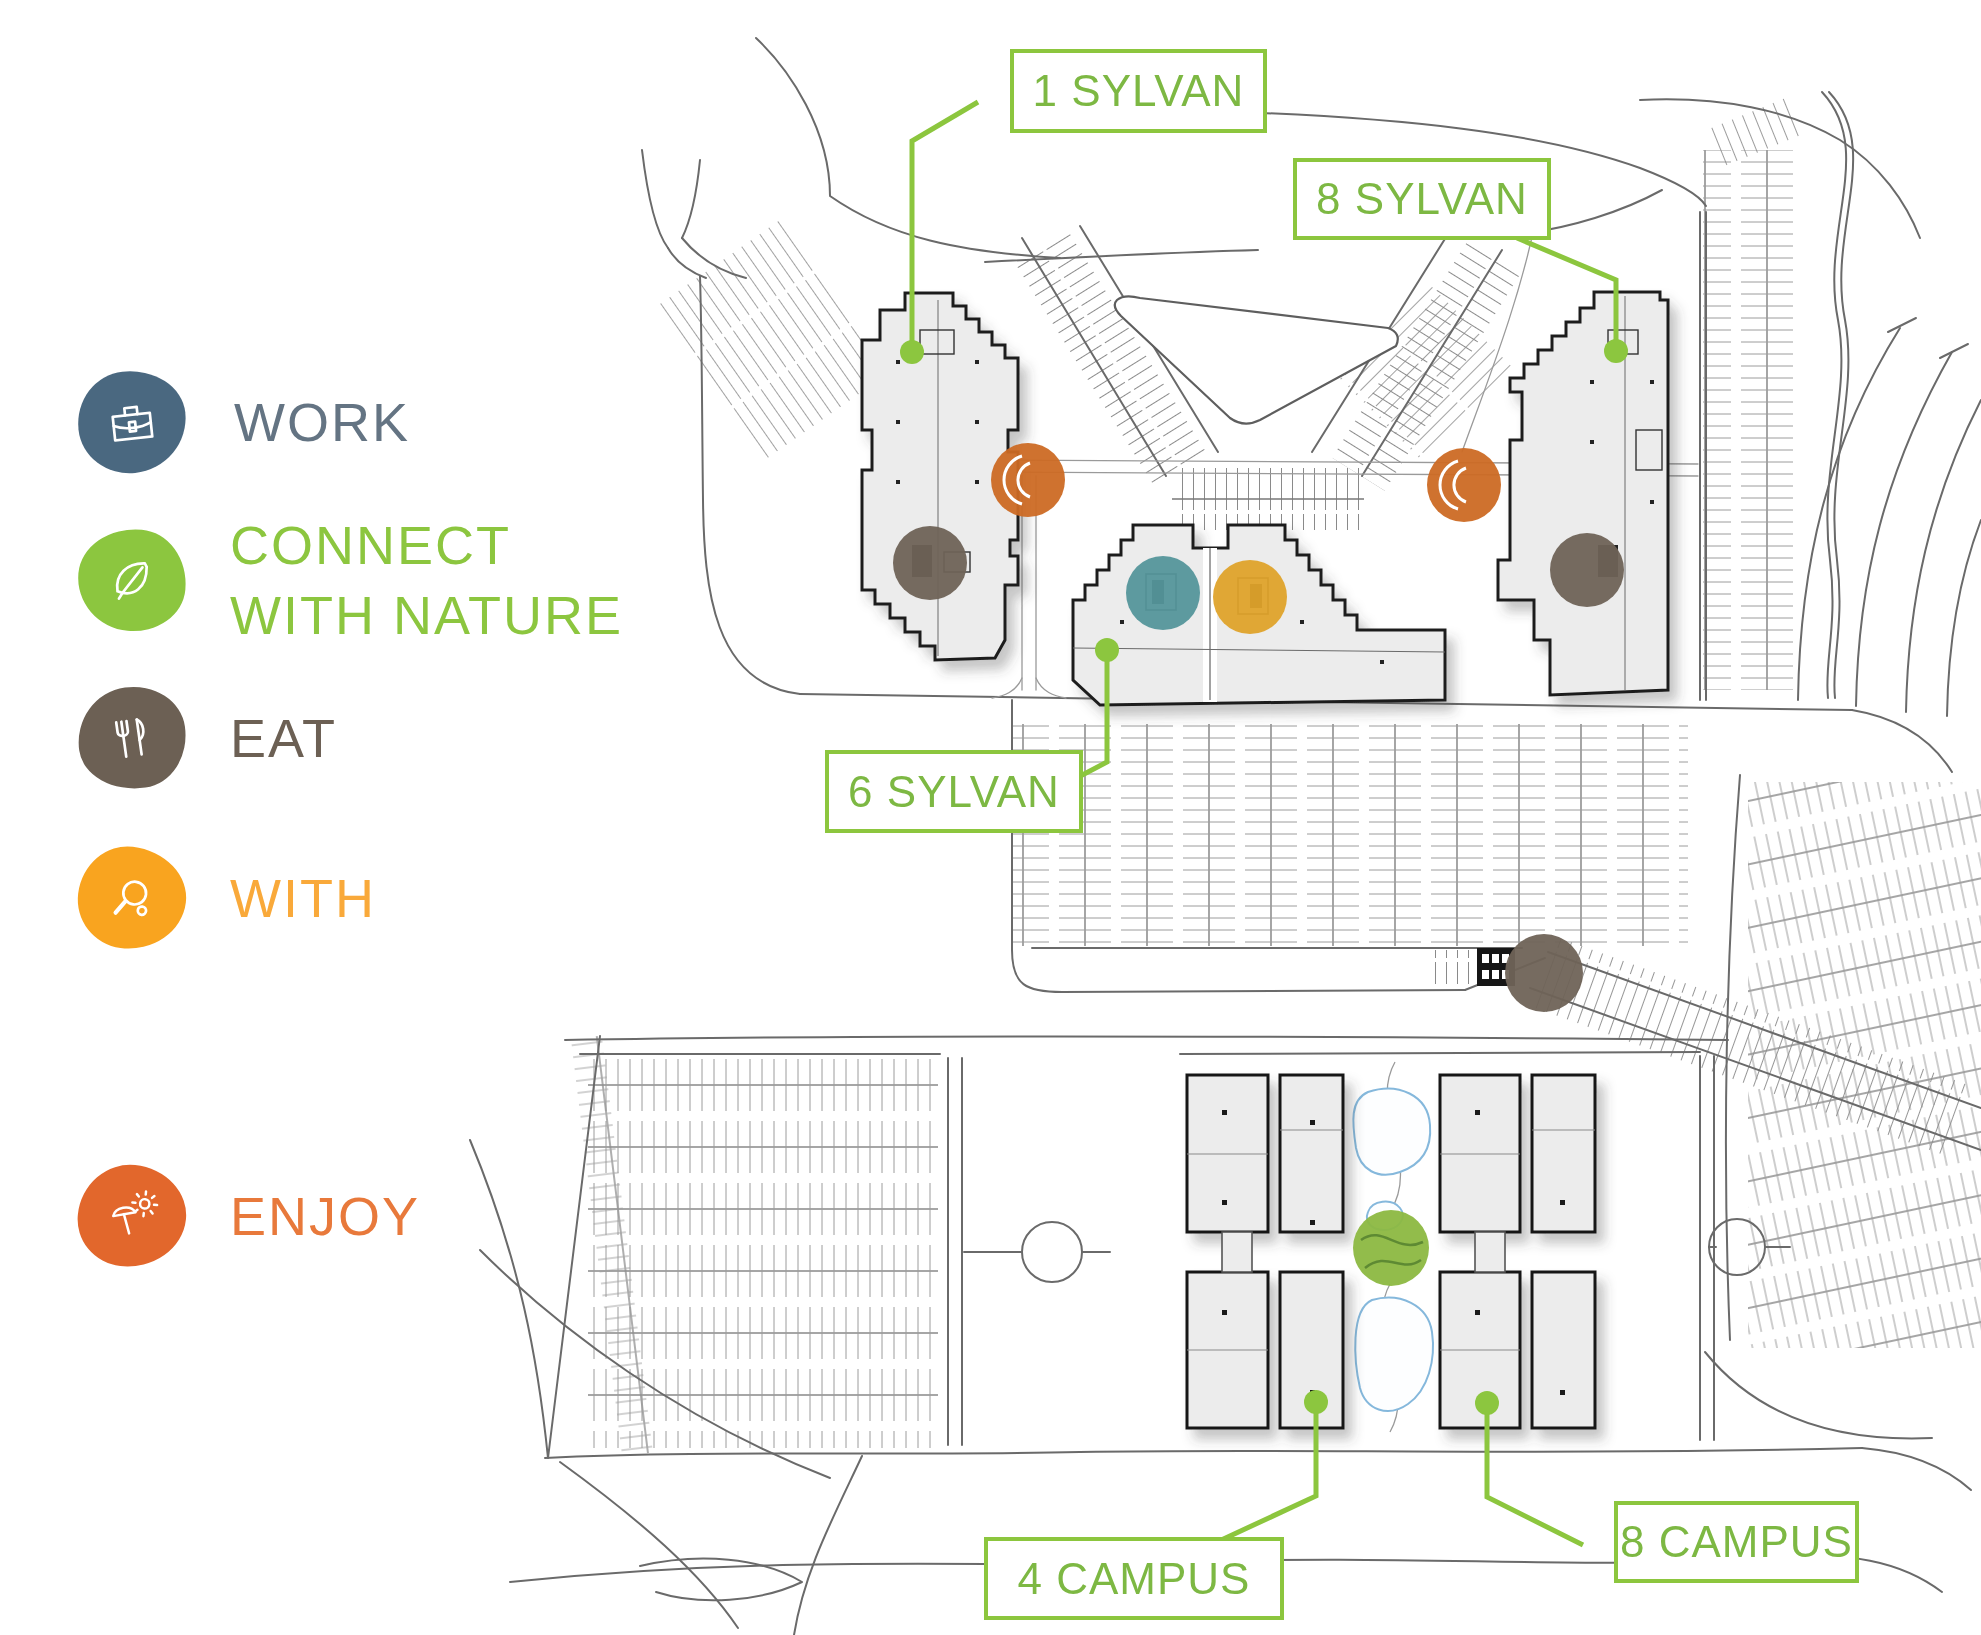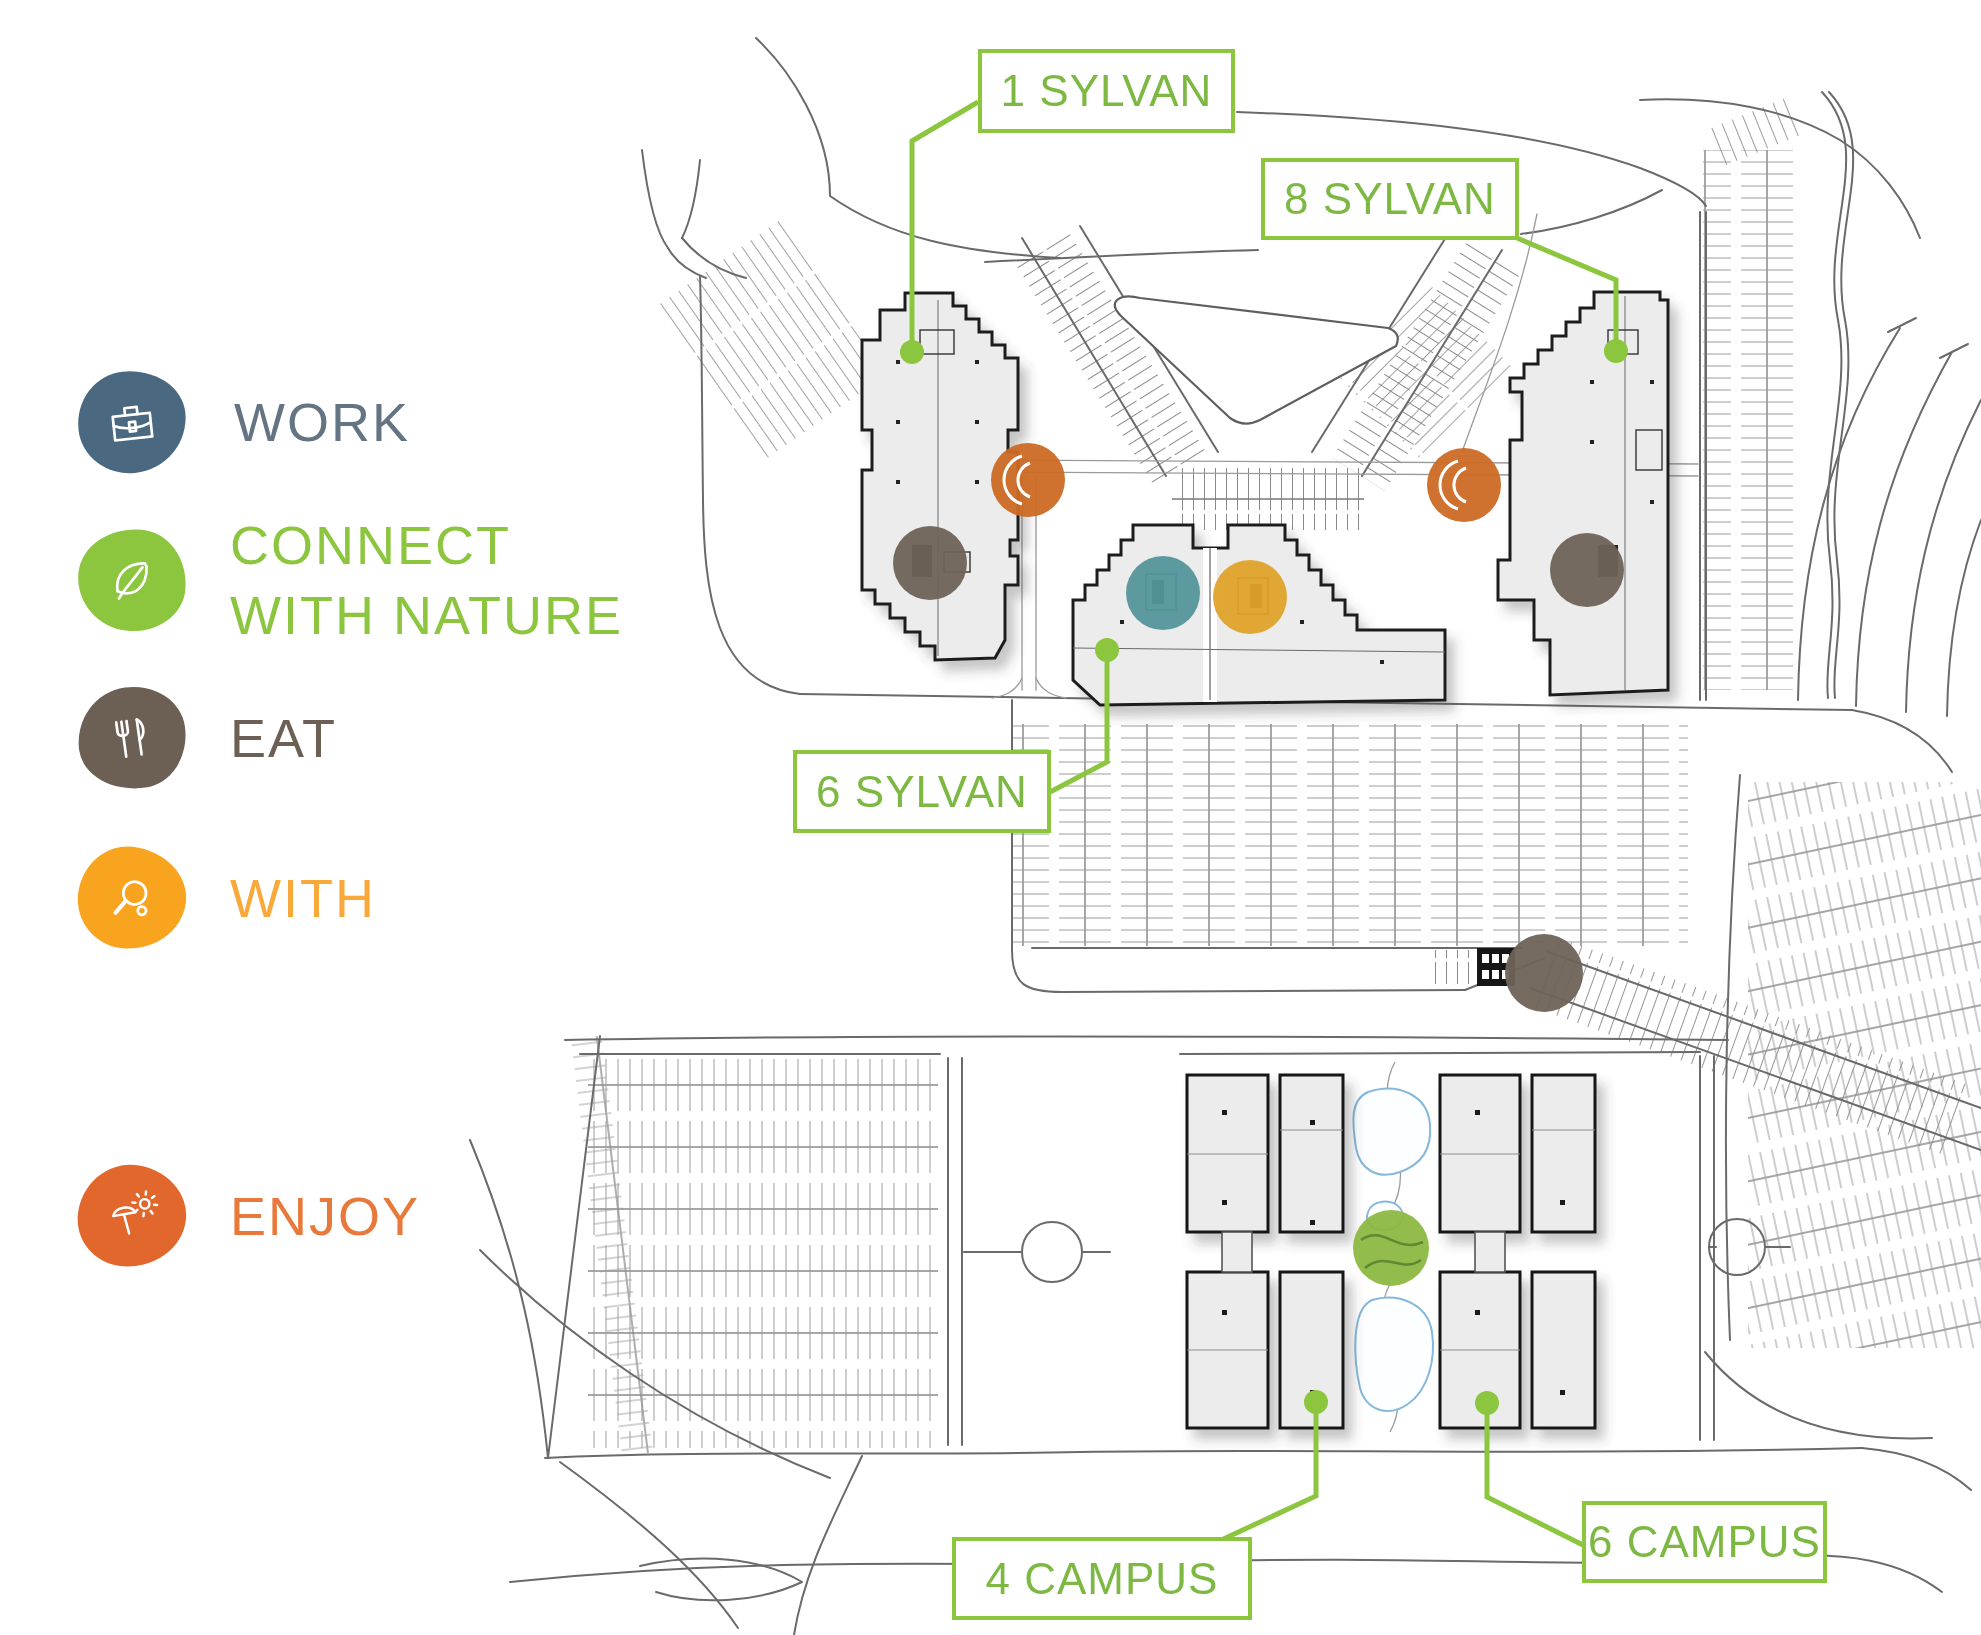--- a/index.html
+++ b/index.html
@@ -15,21 +15,21 @@
   .blob svg{width:58px;height:58px;}
   .b0{border-radius:46% 54% 52% 48% / 52% 46% 54% 48%;transform:rotate(-6deg);}
   .b1{border-radius:55% 45% 50% 50% / 48% 55% 45% 52%;transform:rotate(5deg);}
   .b2{border-radius:50% 50% 44% 56% / 55% 46% 54% 45%;transform:rotate(-8deg);}
   .b3{border-radius:45% 55% 55% 45% / 52% 48% 52% 48%;transform:rotate(7deg);}
   .b4{border-radius:54% 46% 48% 52% / 46% 54% 46% 54%;transform:rotate(-4deg);}
   .b5{border-radius:48% 52% 56% 44% / 54% 48% 52% 46%;transform:rotate(6deg);}
   .legend-label{font-size:54px;letter-spacing:2px;line-height:70px;font-weight:400;white-space:nowrap;}
 
   
-  .map-label{position:absolute;background:#fff;display:flex;align-items:center;justify-content:center;box-sizing:border-box;}
+  .map-label{position:absolute;background:#fff;display:flex;align-items:center;justify-content:center;box-sizing:border-box;margin-left:32px;}
   .map-label span{font-size:44px;letter-spacing:1px;font-weight:400;white-space:nowrap;}
 </style>
 </head>
 <body>
 
 <div id="stage">
 
 <svg id="plan-svg" width="1981" height="1635" viewBox="0 0 1981 1635">
   <defs>
     <pattern id="pv" width="62" height="12" patternUnits="userSpaceOnUse">
@@ -352,16 +352,16 @@
       <div class="map-label" style="left: 1261px; top: 158px; width: 258px; height: 82px; border: 4px solid rgb(140, 198, 62);">
         <span style="color: rgb(125, 184, 67);">8 SYLVAN</span>
       </div>
       <div class="map-label" style="left: 793px; top: 750px; width: 258px; height: 83px; border: 4px solid rgb(140, 198, 62);">
         <span style="color: rgb(125, 184, 67);">6 SYLVAN</span>
       </div>
       <div class="map-label" style="left: 952px; top: 1537px; width: 300px; height: 83px; border: 4px solid rgb(140, 198, 62);">
         <span style="color: rgb(125, 184, 67);">4 CAMPUS</span>
       </div>
       <div class="map-label" style="left: 1582px; top: 1501px; width: 245px; height: 82px; border: 4px solid rgb(140, 198, 62);">
-        <span style="color: rgb(125, 184, 67);">6 CAMPUS</span>
+        <span style="color: rgb(125, 184, 67);">8 CAMPUS</span>
       </div>
     </div>
 </div>
 
 </body></html>

